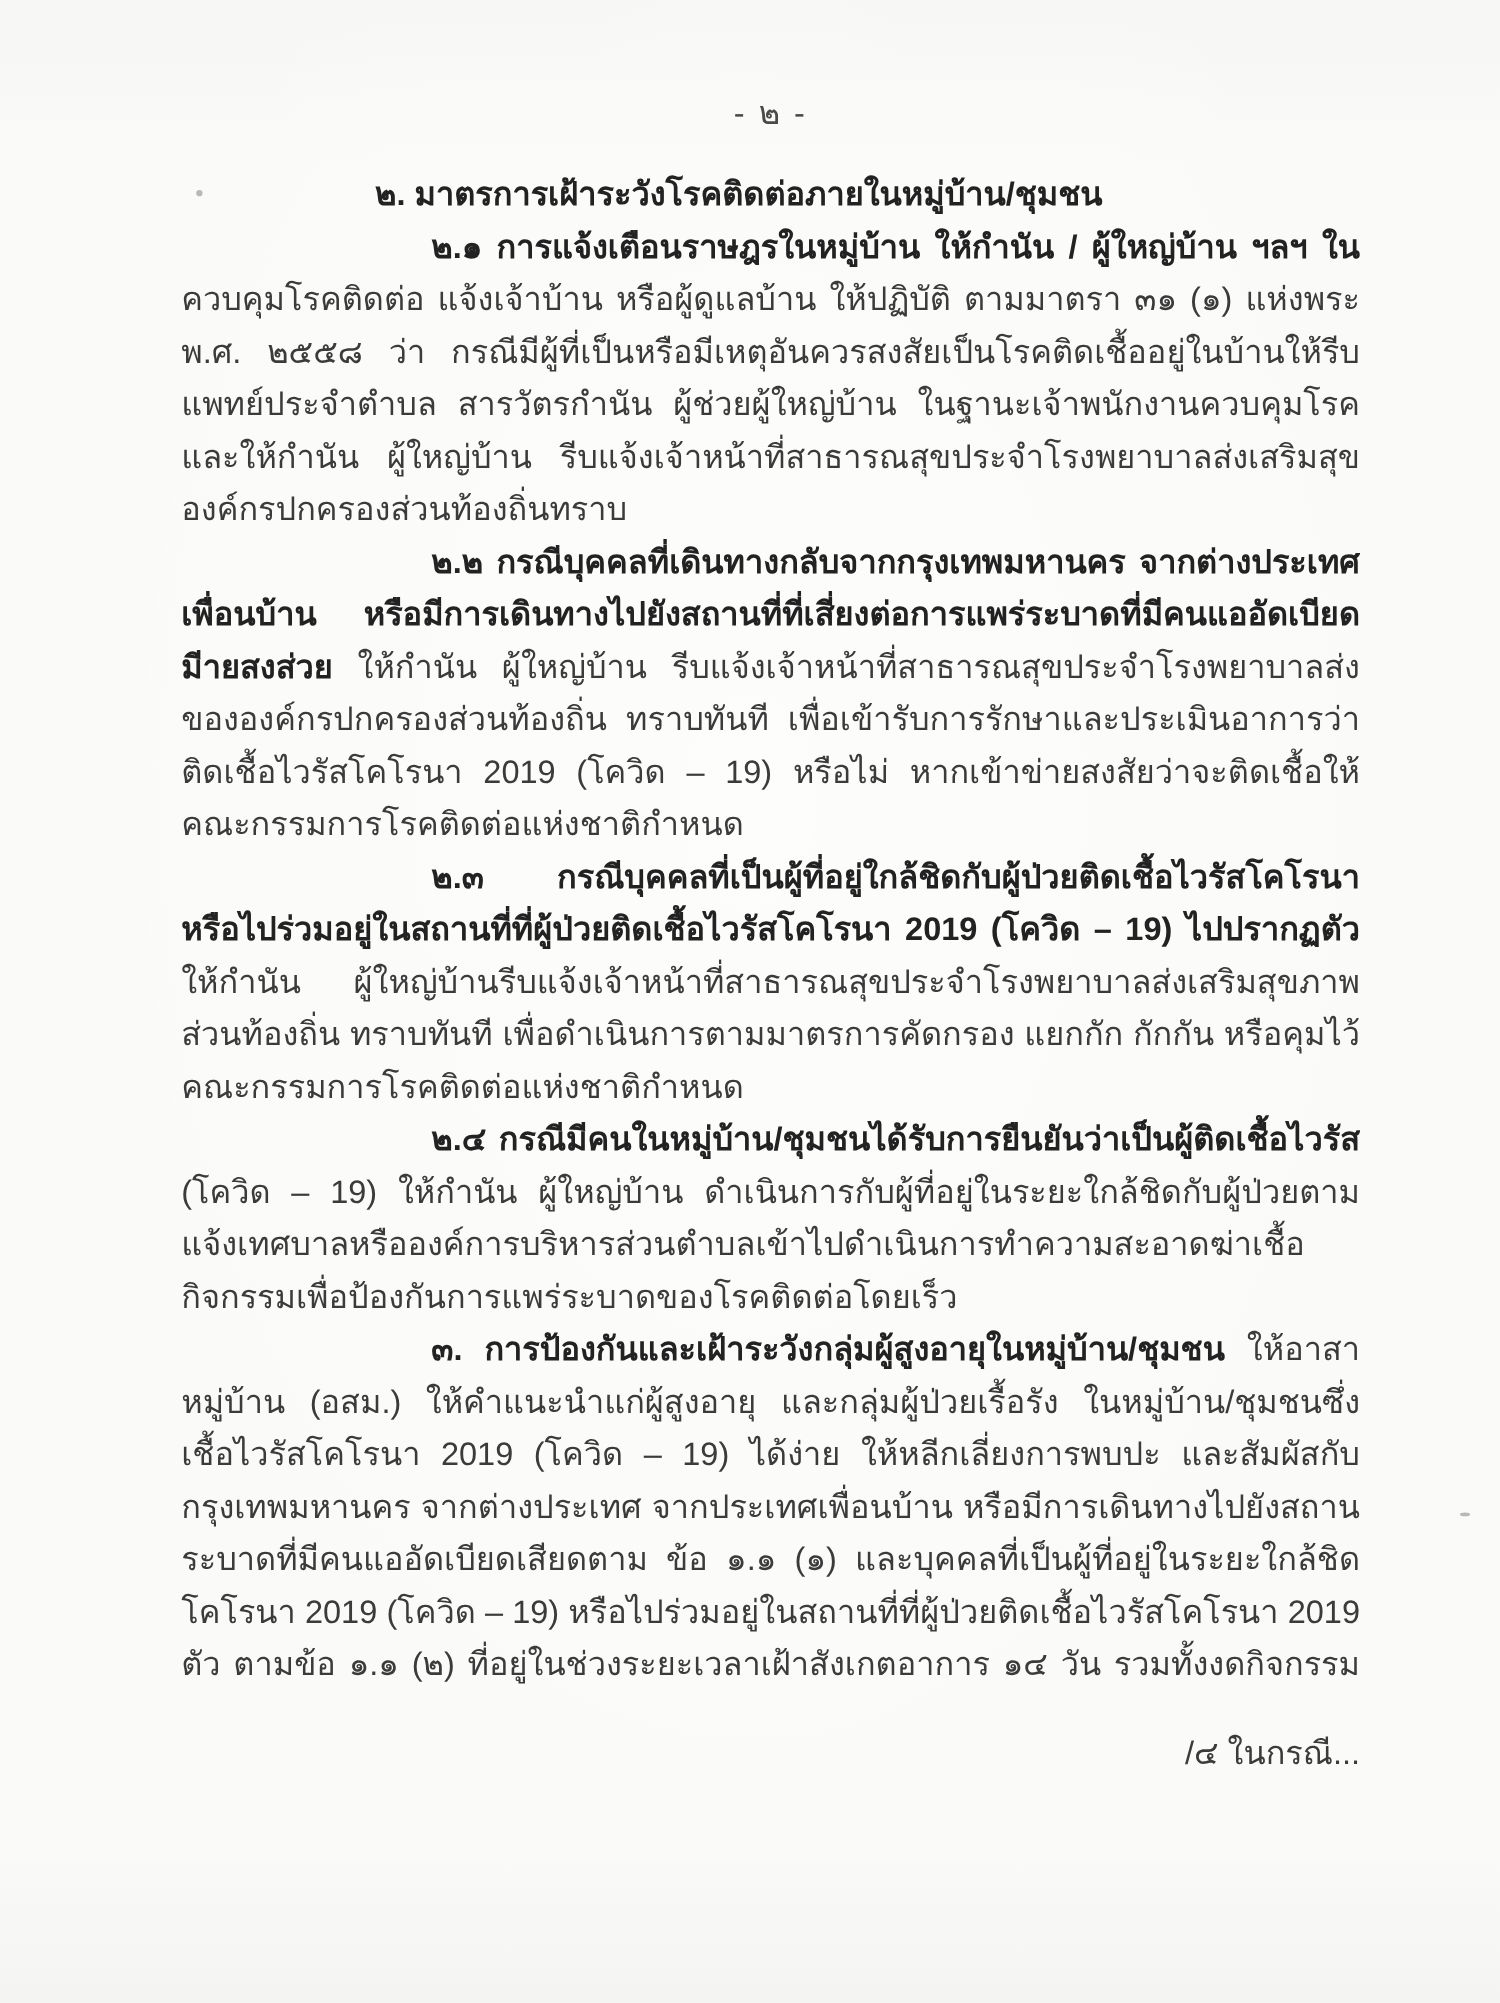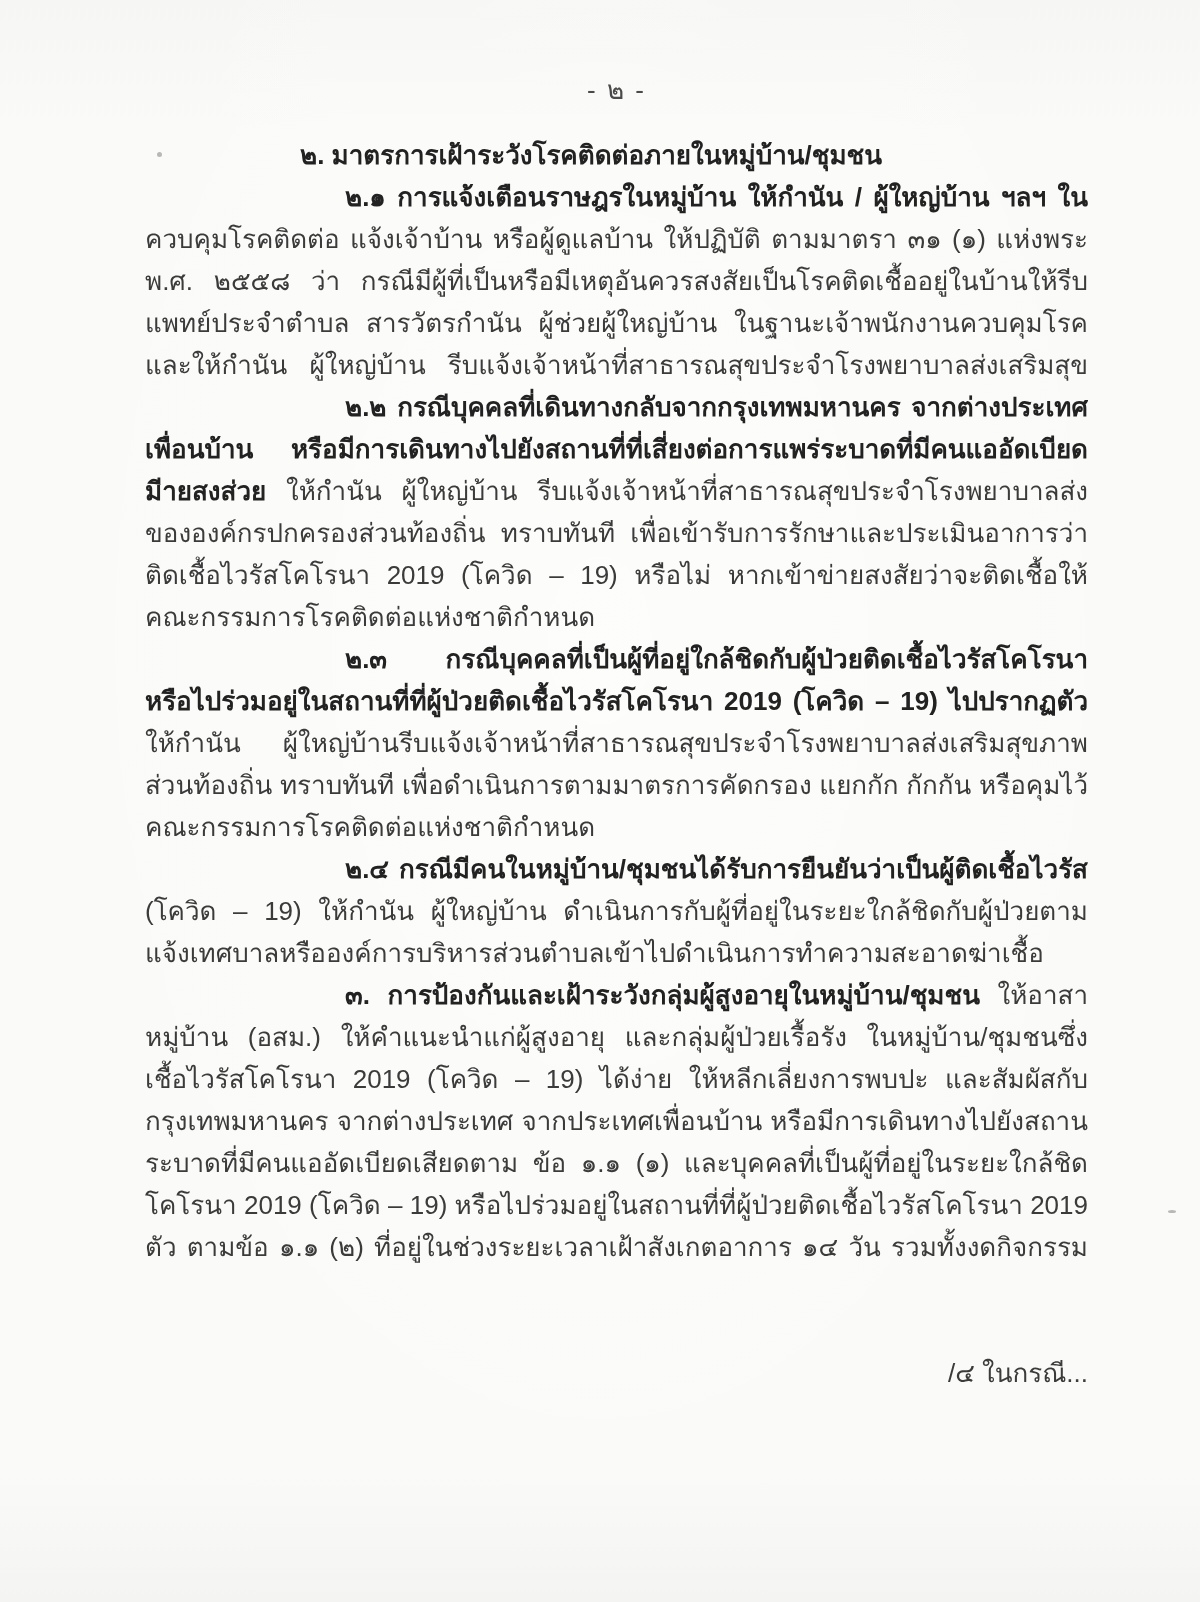--- a/index.html
+++ b/index.html
@@ -33,55 +33,57 @@
   .line {
     height: 42px;
     line-height: 42px;
     font-size: 26px;
     overflow: hidden;
     color: #3b3b3b;
   }
   .line.fill { text-align: justify; text-align-last: justify; }
   .line .b { font-weight: bold; color: #222222; }
   .footer {
-    margin-top: 84px;
+    margin-top: 29px;
     text-align: right;
     font-size: 26px;
     color: #3b3b3b;
   }
   
   .speck { position: absolute; background: rgba(60,60,60,0.35); border-radius: 50%; }
 </style>
 </head>
 <body>
 
 <div class="sheet">
   <div class="pagenum">- ๒ -</div>
 
   <div id="doc-body">
       <div class="line" style="text-indent: 155px;"><span class="b">๒. มาตรการเฝ้าระวังโรคติดต่อภายในหมู่บ้าน/ชุมชน</span></div>
       <div class="line fill" style="text-indent: 200px;"><span class="b">๒.๑ การแจ้งเตือนราษฎรในหมู่บ้าน ให้กำนัน / ผู้ใหญ่บ้าน ฯลฯ ในฐานะเจ้าพนักงาน</span></div>
       <div class="line fill"><span>ควบคุมโรคติดต่อ แจ้งเจ้าบ้าน หรือผู้ดูแลบ้าน ให้ปฏิบัติ ตามมาตรา ๓๑ (๑) แห่งพระราชบัญญัติโรคติดต่อ</span></div>
       <div class="line fill"><span>พ.ศ. ๒๕๕๘ ว่า กรณีมีผู้ที่เป็นหรือมีเหตุอันควรสงสัยเป็นโรคติดเชื้ออยู่ในบ้านให้รีบแจ้งกำนัน ผู้ใหญ่บ้าน</span></div>
       <div class="line fill"><span>แพทย์ประจำตำบล สารวัตรกำนัน ผู้ช่วยผู้ใหญ่บ้าน ในฐานะเจ้าพนักงานควบคุมโรคติดต่อโดยทันที</span></div>
       <div class="line fill"><span>และให้กำนัน ผู้ใหญ่บ้าน รีบแจ้งเจ้าหน้าที่สาธารณสุขประจำโรงพยาบาลส่งเสริมสุขภาพตำบล หรือของ</span></div>
+      <div class="line"><span>องค์กรปกครองส่วนท้องถิ่นทราบ</span></div>
       <div class="line fill" style="text-indent: 200px;"><span class="b">๒.๒ กรณีบุคคลที่เดินทางกลับจากกรุงเทพมหานคร จากต่างประเทศ จากประเทศ</span></div>
       <div class="line fill"><span class="b">เพื่อนบ้าน หรือมีการเดินทางไปยังสถานที่ที่เสี่ยงต่อการแพร่ระบาดที่มีคนแออัดเบียดเสียดตาม ข้อ ๑.๑ (๑)</span></div>
       <div class="line fill"><span class="b">มีายสงส่วย</span><span> ให้กำนัน ผู้ใหญ่บ้าน รีบแจ้งเจ้าหน้าที่สาธารณสุขประจำโรงพยาบาลส่งเสริมสุขภาพตำบล หรือ</span></div>
       <div class="line fill"><span>ขององค์กรปกครองส่วนท้องถิ่น ทราบทันที เพื่อเข้ารับการรักษาและประเมินอาการว่าเข้าข่ายสงสัยว่าจะ</span></div>
       <div class="line fill"><span>ติดเชื้อไวรัสโคโรนา 2019 (โควิด – 19) หรือไม่ หากเข้าข่ายสงสัยว่าจะติดเชื้อให้ดำเนินการตามมาตรการที่</span></div>
       <div class="line"><span>คณะกรรมการโรคติดต่อแห่งชาติกำหนด</span></div>
       <div class="line fill" style="text-indent: 200px;"><span class="b">๒.๓ กรณีบุคคลที่เป็นผู้ที่อยู่ใกล้ชิดกับผู้ป่วยติดเชื้อไวรัสโคโรนา 2019 (โควิด – 19)</span></div>
       <div class="line fill"><span class="b">หรือไปร่วมอยู่ในสถานที่ที่ผู้ป่วยติดเชื้อไวรัสโคโรนา 2019 (โควิด – 19) ไปปรากฏตัว ตามข้อ ๑.๑ (๒)</span></div>
       <div class="line fill"><span>ให้กำนัน ผู้ใหญ่บ้านรีบแจ้งเจ้าหน้าที่สาธารณสุขประจำโรงพยาบาลส่งเสริมสุขภาพตำบล หรือขององค์กรปกครอง</span></div>
       <div class="line fill"><span>ส่วนท้องถิ่น ทราบทันที เพื่อดำเนินการตามมาตรการคัดกรอง แยกกัก กักกัน หรือคุมไว้สังเกต ตามที่</span></div>
       <div class="line"><span>คณะกรรมการโรคติดต่อแห่งชาติกำหนด</span></div>
       <div class="line fill" style="text-indent: 200px;"><span class="b">๒.๔ กรณีมีคนในหมู่บ้าน/ชุมชนได้รับการยืนยันว่าเป็นผู้ติดเชื้อไวรัสโคโรนา 2019</span></div>
       <div class="line fill"><span>(โควิด – 19) ให้กำนัน ผู้ใหญ่บ้าน ดำเนินการกับผู้ที่อยู่ในระยะใกล้ชิดกับผู้ป่วยตามแนวทางในข้อ ๒.๓ และให้</span></div>
       <div class="line fill"><span>แจ้งเทศบาลหรือองค์การบริหารส่วนตำบลเข้าไปดำเนินการทำความสะอาดฆ่าเชื้อพื้นที่ที่ผู้ติดเชื้อไปทำ</span></div>
+      <div class="line"><span>กิจกรรมเพื่อป้องกันการแพร่ระบาดของโรคติดต่อโดยเร็ว</span></div>
       <div class="line fill" style="text-indent: 200px;"><span class="b">๓. การป้องกันและเฝ้าระวังกลุ่มผู้สูงอายุในหมู่บ้าน/ชุมชน</span><span> ให้อาสาสมัครสาธารณสุขประจำ</span></div>
       <div class="line fill"><span>หมู่บ้าน (อสม.) ให้คำแนะนำแก่ผู้สูงอายุ และกลุ่มผู้ป่วยเรื้อรัง ในหมู่บ้าน/ชุมชนซึ่งเป็นกลุ่มที่เสี่ยงต่อการติด</span></div>
       <div class="line fill"><span>เชื้อไวรัสโคโรนา 2019 (โควิด – 19) ได้ง่าย ให้หลีกเลี่ยงการพบปะ และสัมผัสกับบุคคลที่เดินทางกลับจาก</span></div>
       <div class="line fill"><span>กรุงเทพมหานคร จากต่างประเทศ จากประเทศเพื่อนบ้าน หรือมีการเดินทางไปยังสถานที่ที่เสี่ยงต่อการแพร่</span></div>
       <div class="line fill"><span>ระบาดที่มีคนแออัดเบียดเสียดตาม ข้อ ๑.๑ (๑) และบุคคลที่เป็นผู้ที่อยู่ในระยะใกล้ชิดกับผู้ป่วยติดเชื้อไวรัส</span></div>
       <div class="line fill"><span>โคโรนา 2019 (โควิด – 19) หรือไปร่วมอยู่ในสถานที่ที่ผู้ป่วยติดเชื้อไวรัสโคโรนา 2019 (โควิด – 19) ไปปรากฏ</span></div>
       <div class="line fill"><span>ตัว ตามข้อ ๑.๑ (๒) ที่อยู่ในช่วงระยะเวลาเฝ้าสังเกตอาการ ๑๔ วัน รวมทั้งงดกิจกรรมนอกบ้าน และงดการไป</span></div>
     </div>
 
   <div class="footer">/๔ ในกรณี...</div>

